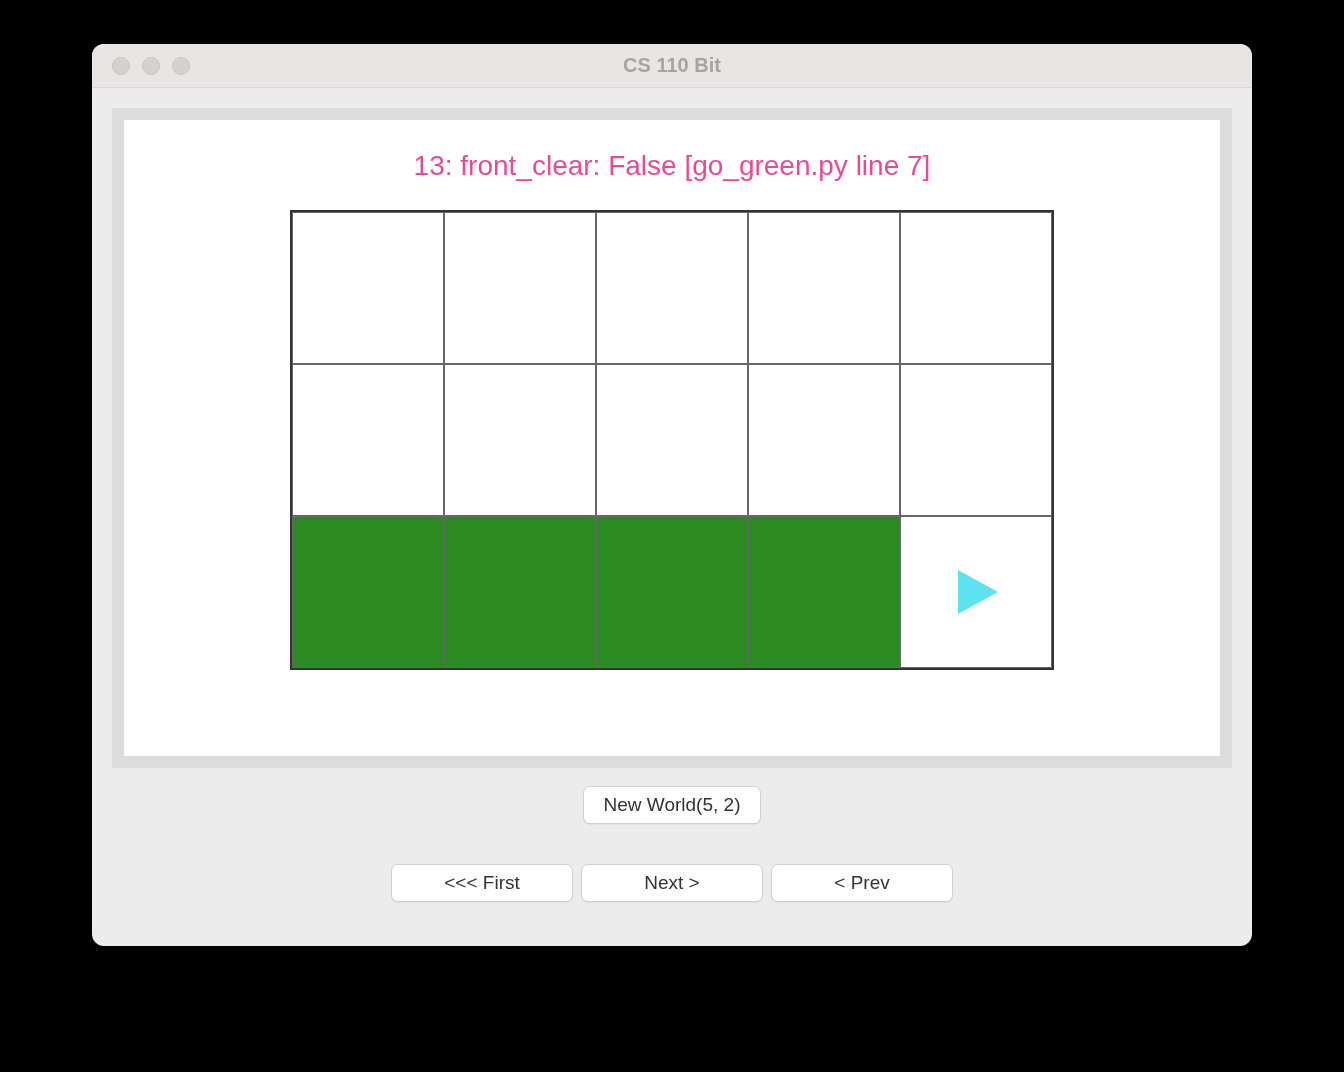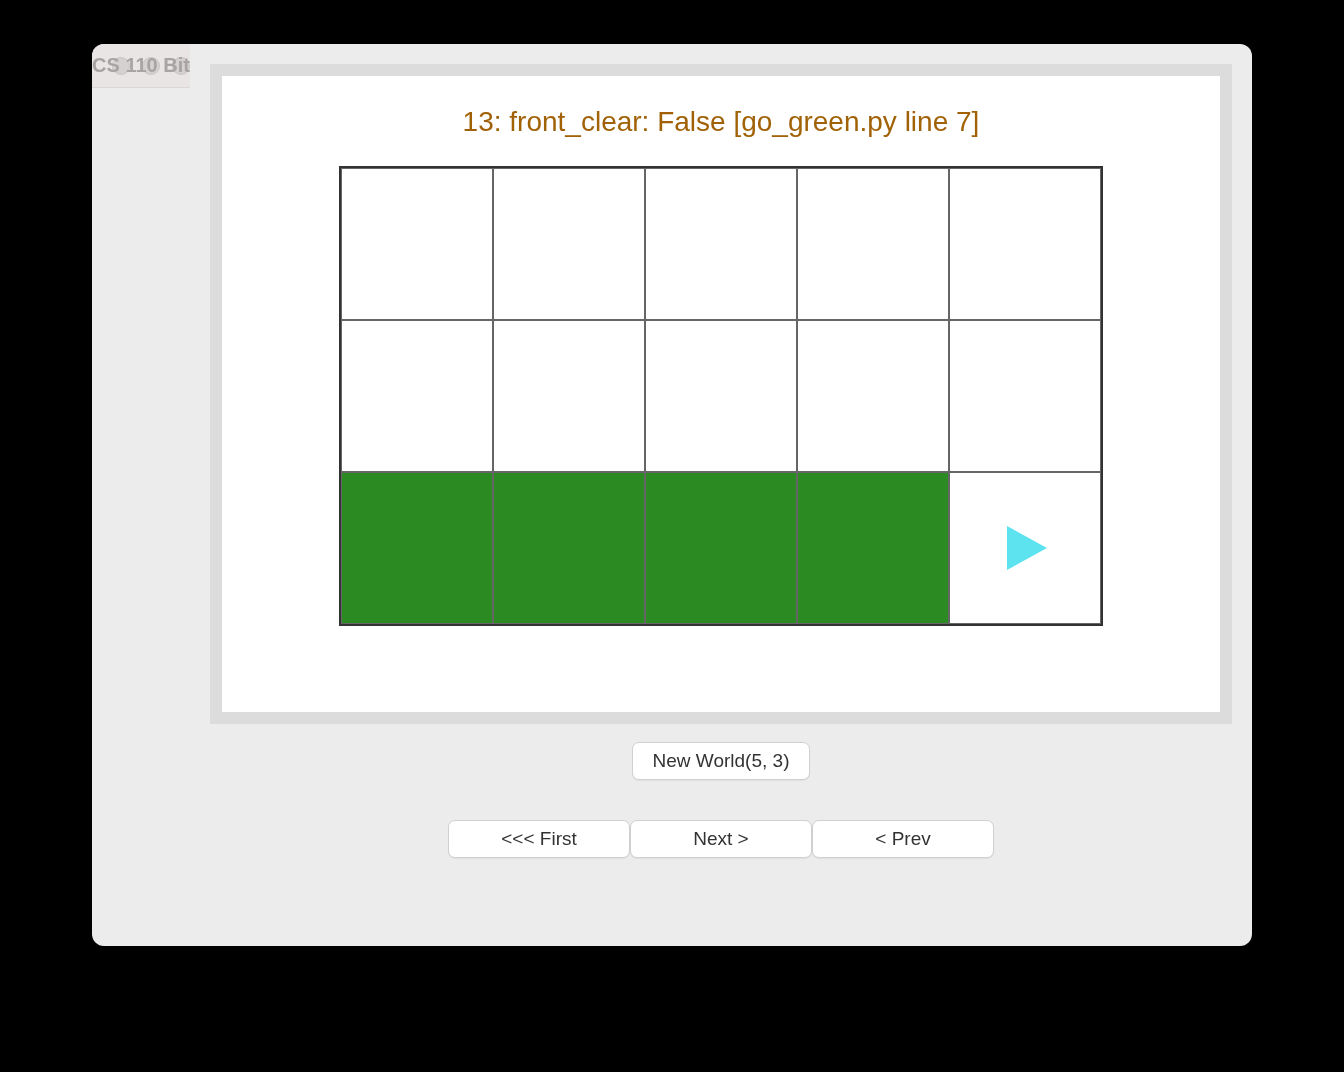--- a/index.html
+++ b/index.html
@@ -14,21 +14,21 @@
       padding-top: 44px;
     }
     .window {
       width: 1160px;
       height: 902px;
       background: #ececec;
       border-radius: 12px;
       box-shadow: 0 20px 60px rgba(0,0,0,0.5);
       overflow: hidden;
       display: flex;
-      flex-direction: row;
+      flex-direction: column;
     }
     .titlebar {
       height: 44px;
       background: #e8e5e4;
       display: flex;
       align-items: center;
       position: relative;
       border-bottom: 1px solid #d9d6d5;
     }
     .traffic-lights {
@@ -68,21 +68,21 @@
       background: #fff;
       width: 100%;
       height: 636px;
       display: flex;
       flex-direction: column;
       align-items: center;
       padding-top: 30px;
     }
     .status-text {
       font-size: 28px;
-      color: #a16207;
+      color: #ec4899;
       margin-bottom: 28px;
     }
     .grid {
       display: grid;
       grid-template-columns: repeat(5, 152px);
       grid-template-rows: repeat(3, 152px);
       border: 2px solid #333;
     }
     .cell {
       border: 1px solid #666;
@@ -114,21 +114,21 @@
       padding: 7px 20px;
       font-size: 19px;
       color: #333;
       cursor: pointer;
       font-family: inherit;
       box-shadow: 0 1px 1px rgba(0,0,0,0.05);
     }
     .nav-buttons {
       display: flex;
       justify-content: center;
-      gap: 0;
+      gap: 8px;
       margin-top: 40px;
     }
     .nav-buttons .btn {
       width: 182px;
       text-align: center;
     }
   </style>
 </head>
 <body>
 
@@ -169,21 +169,21 @@
               <svg width="60" height="60" viewBox="0 0 60 60">
                 <polygon points="12,8 52,30 12,52" fill="#5de2ef"></polygon>
               </svg>
             </div>
           </div>
         </div>
       </div>
     </div>
 
     <div class="button-row">
-      <button class="btn">New World(5, 3)</button>
+      <button class="btn">New World(5, 2)</button>
     </div>
 
     <div class="nav-buttons">
       <button class="btn">&lt;&lt;&lt; First</button>
       <button class="btn">Next &gt;</button>
       <button class="btn">&lt; Prev</button>
     </div>
   </div>
 </div>
 

